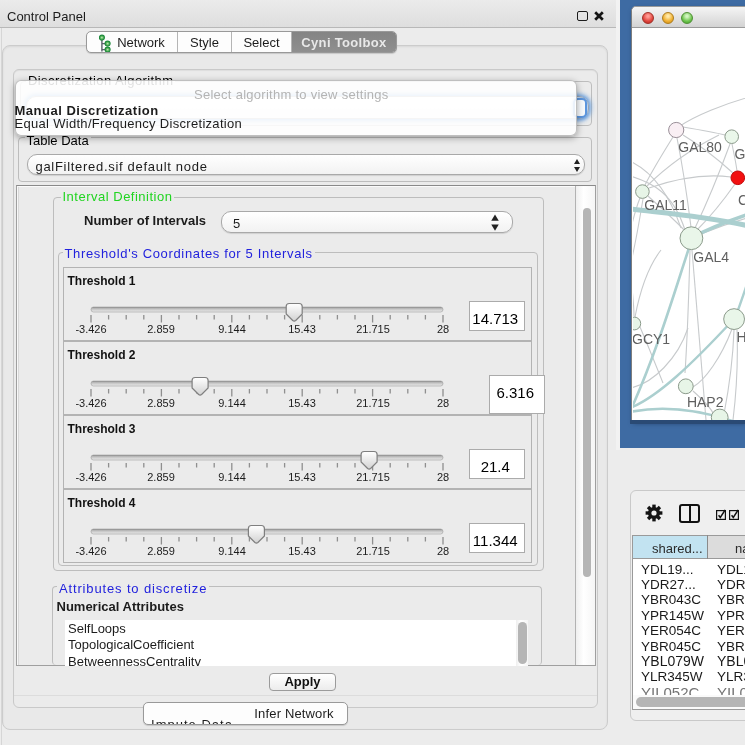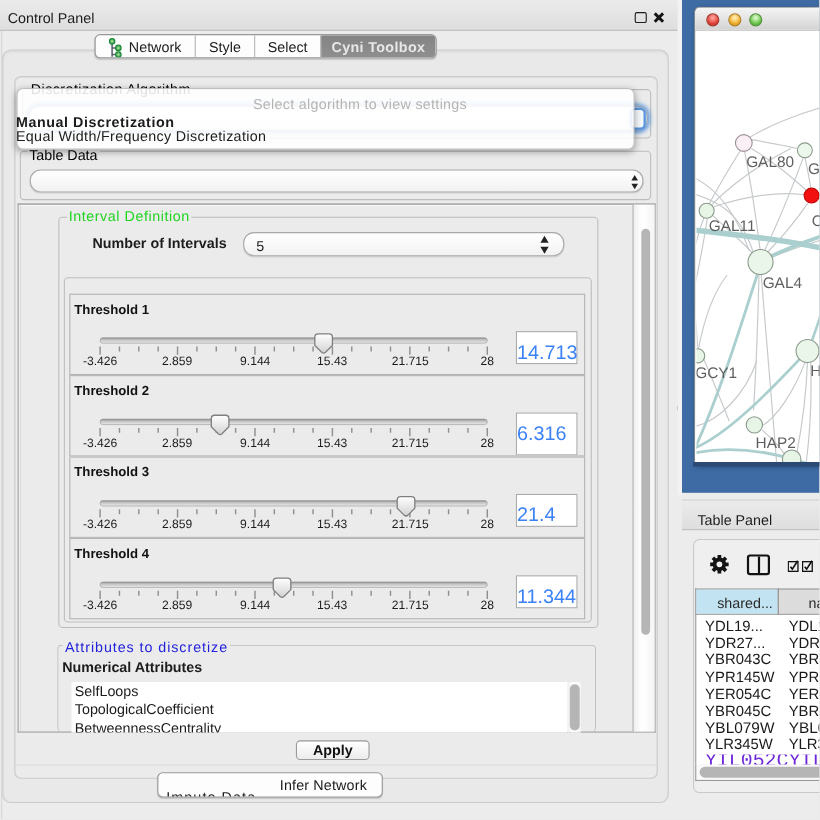--- a/index.html
+++ b/index.html
@@ -42,21 +42,21 @@
   .combo { position:absolute; background:linear-gradient(#ffffff,#f2f2f2); border:1px solid #a9a9a9;
     border-radius:10px; box-shadow:0 1px 1px rgba(0,0,0,0.12); }
   .combo .ctext { position:absolute; left:7.5px; top:4px; font-size:13px; color:#1c1c1c; white-space:nowrap; }
   .spin { position:absolute; width:6px; height:13px; }
   .spin:before { content:""; position:absolute; left:0; top:0; border-left:3px solid transparent;
     border-right:3px solid transparent; border-bottom:5px solid #222; }
   .spin:after { content:""; position:absolute; left:0; bottom:0; border-left:3px solid transparent;
     border-right:3px solid transparent; border-top:5px solid #222; }
 
   .tfield { position:absolute; background:#fff; border:1px solid #ababab;
-    font-size:18px; color:#3b82f6; text-align:left; padding:8px 3.5px 0 0; }
+    font-size:15px; color:#000000; text-align:center; padding:8px 3.5px 0 0; }
 
   .thr { position:absolute; left:63px; width:469px; height:74px; background:#ebebeb; border:1px solid #b3b3b3; }
   .thr .tt { position:absolute; left:3.5px; top:6px; font-size:12px; font-weight:bold; color:#111; }
 
   
   .sb-v-track { position:absolute; background:linear-gradient(to right,#efefef,#ffffff 40%,#f5f5f5); }
   .sb-thumb { position:absolute; background:#b5b5b5; border-radius:5px; }
 
   #applybtn { left:269px; top:673px; width:67px; height:18px; background:linear-gradient(#ffffff,#ececec);
     border:1px solid #9b9b9b; border-radius:4px; text-align:center; font-size:13px; font-weight:bold; line-height:16px; color:#111; }
@@ -115,44 +115,46 @@
 
   <div class="group" style="left:20px; top:81px; width:572px; height:45px;"></div>
   <div class="gtitle" style="left:26px; top:74px; letter-spacing:0.4px;">Discretization Algorithm</div>
   <div class="combo" style="left:26px; top:96px; width:563px; height:23px; box-shadow:0 0 4px 2px rgba(90,150,220,0.85);">
     <div style="position:absolute; right:1px; top:0.5px; width:14px; height:20px; border-radius:5px; background:#f6f9fc; border:2.5px solid #5b95dd; box-shadow:0 0 3px 1px rgba(90,150,220,0.6);"></div>
   </div>
 
   <div class="group" style="left:18px; top:137px; width:574px; height:45px;"></div>
   <div class="gtitle" style="left:24.5px; top:133.5px;">Table Data</div>
   <div class="combo" style="left:27px; top:154px; width:558px; height:21px;">
+    <span class="ctext" style="letter-spacing:0.7px;">galFiltered.sif default node</span>
     <span class="spin" style="left:546px; top:4px;"></span>
   </div>
 
   <div id="popup" class="abs">
-    <div class="abs t13" style="left:178px; top:7px; color:#b4b4b4; letter-spacing:0.27px;margin-left:36px;">Select algorithm to view settings</div>
+    <div class="abs t13" style="left:178px; top:7px; color:#b4b4b4; letter-spacing:0.27px;">Select algorithm to view settings</div>
     <div class="abs t13 b" style="left:-1.5px; top:22.5px; letter-spacing:0.5px;">Manual Discretization</div>
     <div class="abs t13" style="left:-1.5px; top:36px; letter-spacing:0.3px;">Equal Width/Frequency Discretization</div>
   </div>
 
   <div class="abs" style="left:15.5px; top:185px; width:580.5px; height:481px; border:1px solid #9f9f9f; border-top-color:#8a8a8a; background:#ebebeb; box-shadow:inset 1px 1px 0 rgba(255,255,255,0.8), inset 2px 0 0 rgba(180,180,180,0.35);"></div>
   <div class="sb-v-track" style="left:576px; top:186px; width:19px; height:479px;"></div>
   <div class="abs" style="left:575px; top:186px; width:1px; height:479px; background:#b2b2b2;"></div>
   <div class="sb-thumb" style="left:582.5px; top:208px; width:8.5px; height:369px;"></div>
 
   <div class="group" style="left:53px; top:197px; width:491px; height:374px;"></div>
   <div class="gtitle" style="left:60.5px; top:189.5px; color:#21d421; letter-spacing:0.5px;">Interval Definition</div>
 
   <div class="abs t13 b" style="left:84px; top:214px;">Number of Intervals</div>
   <div class="combo" style="left:221px; top:211px; width:292px; height:22px;">
     <span class="ctext" style="left:11px;">5</span>
     <span class="spin" style="left:270px; top:3.5px; transform:scale(1.25);"></span>
   </div>
 
   <div class="group" style="left:58px; top:252px; width:480px; height:314px;"></div>
+  <div class="gtitle" style="left:62.5px; top:246.5px; color:#2222dd; letter-spacing:0.65px;">Threshold's Coordinates for 5 Intervals</div>
 
   <div class="thr" style="top:267px;">
     <div class="tt">Threshold 1</div>
     <svg width="440" height="38" style="position:absolute;left:0;top:26px;" viewBox="0 0 440 38">
       <defs>
           <linearGradient id="tg267" x1="0" y1="0" x2="0" y2="1">
             <stop offset="0" stop-color="#878787"></stop>
             <stop offset="0.35" stop-color="#c0c0c0"></stop>
             <stop offset="1" stop-color="#ececec"></stop>
           </linearGradient>
@@ -190,21 +192,21 @@
       <rect x="27" y="13" width="352" height="5" rx="2.5" fill="url(#tg341)" stroke="#9e9e9e" stroke-width="0.6"></rect>
       <path d="M27.0 21 v7.5 M44.6 21 v4.5 M62.2 21 v4.5 M79.8 21 v4.5 M97.4 21 v7.5 M115.0 21 v4.5 M132.6 21 v4.5 M150.2 21 v4.5 M167.8 21 v7.5 M185.4 21 v4.5 M203.0 21 v4.5 M220.6 21 v4.5 M238.2 21 v7.5 M255.8 21 v4.5 M273.4 21 v4.5 M291.0 21 v4.5 M308.6 21 v7.5 M326.2 21 v4.5 M343.8 21 v4.5 M361.4 21 v4.5 M379.0 21 v7.5" stroke="#8f8f8f" stroke-width="1.3"></path>
       <path d="M128.1 20 L128.1 12.5 Q 128.1 9.5 131.1 9.5 L141.1 9.5 Q 144.1 9.5 144.1 12.5 L144.1 20 L137.6 26.5 Q 136.1 27.6 134.6 26.5 Z" fill="url(#th341)" stroke="#7f7f7f" stroke-width="1.2"></path>
     </svg>
     <div class="t11" style="position:absolute; left:2px; top:56px; width:50px; text-align:center;">-3.426</div>
     <div class="t11" style="position:absolute; left:72px; top:56px; width:50px; text-align:center;">2.859</div>
     <div class="t11" style="position:absolute; left:143px; top:56px; width:50px; text-align:center;">9.144</div>
     <div class="t11" style="position:absolute; left:213px; top:56px; width:50px; text-align:center;">15.43</div>
     <div class="t11" style="position:absolute; left:284px; top:56px; width:50px; text-align:center;">21.715</div>
     <div class="t11" style="position:absolute; left:354px; top:56px; width:50px; text-align:center;">28</div>
-    <div class="tfield" style="left:405px; top:33px; width:56px; height:39px;">6.316</div>
+    <div class="tfield" style="left:425px; top:33px; width:56px; height:39px;">6.316</div>
   </div>
   <div class="thr" style="top:415px;">
     <div class="tt">Threshold 3</div>
     <svg width="440" height="38" style="position:absolute;left:0;top:26px;" viewBox="0 0 440 38">
       <defs>
           <linearGradient id="tg415" x1="0" y1="0" x2="0" y2="1">
             <stop offset="0" stop-color="#878787"></stop>
             <stop offset="0.35" stop-color="#c0c0c0"></stop>
             <stop offset="1" stop-color="#ececec"></stop>
           </linearGradient>
@@ -337,23 +339,20 @@
         <text x="60.3" y="234">GAL4</text>
         <text x="-1" y="316">GCY1</text>
         <text x="103.5" y="313.9">H</text>
         <text x="53.9" y="379.3">HAP2</text>
       </g>
     </svg>
       </div>
   </div>
 
   <div class="abs" style="left:630px; top:420px; width:115px; height:3.5px; background:#2a4a74;"></div>
-  <div id="tpbar" class="abs">
-      <span class="abs" style="left:14px; top:9.5px; font-size:13px; color:#1c1c1c;">Table Panel</span>
-    </div>
 
   <div id="tablebox" class="abs"></div>
   <div class="abs" style="left:645px; top:503.5px; width:18px; height:18px;">
   <svg width="18" height="18" viewBox="0 0 18 18">
         <g fill="#141414">
           <polygon points="7.30,13.50 10.70,13.50 10.70,17.40 7.30,17.40"></polygon>
           <polygon points="4.62,10.98 7.02,13.38 4.26,16.14 1.86,13.74"></polygon>
           <polygon points="4.50,7.30 4.50,10.70 0.60,10.70 0.60,7.30"></polygon>
           <polygon points="7.02,4.62 4.62,7.02 1.86,4.26 4.26,1.86"></polygon>
           <polygon points="10.70,4.50 7.30,4.50 7.30,0.60 10.70,0.60"></polygon>
@@ -382,17 +381,17 @@
   <div class="abs" style="left:707px; top:535px; width:1px; height:24px; background:#8a8a8a;"></div>
   <div class="abs" style="left:632px; top:559px; width:113px; height:136px; background:#fff; border-left:1px solid #9a9a9a; overflow:hidden;"></div>
   <div class="abs t13" style="left:641px; top:562.5px; width:104px; overflow:hidden; font-size:13.5px; color:#1a1a1a;">YDL19...<span style="position:absolute; left:76px;">YDL19...</span></div>
   <div class="abs t13" style="left:641px; top:577.9px; width:104px; overflow:hidden; font-size:13.5px; color:#1a1a1a;">YDR27...<span style="position:absolute; left:76px;">YDR27...</span></div>
   <div class="abs t13" style="left:641px; top:593.3px; width:104px; overflow:hidden; font-size:13.5px; color:#1a1a1a;">YBR043C<span style="position:absolute; left:76px;">YBR043C</span></div>
   <div class="abs t13" style="left:641px; top:608.7px; width:104px; overflow:hidden; font-size:13.5px; color:#1a1a1a;">YPR145W<span style="position:absolute; left:76px;">YPR145W</span></div>
   <div class="abs t13" style="left:641px; top:624.1px; width:104px; overflow:hidden; font-size:13.5px; color:#1a1a1a;">YER054C<span style="position:absolute; left:76px;">YER054C</span></div>
   <div class="abs t13" style="left:641px; top:639.5px; width:104px; overflow:hidden; font-size:13.5px; color:#1a1a1a;">YBR045C<span style="position:absolute; left:76px;">YBR045C</span></div>
   <div class="abs t13" style="left:641px; top:654.9px; width:104px; overflow:hidden; font-size:14px; color:#1a1a1a;">YBL079W<span style="position:absolute; left:76px;">YBL079W</span></div>
   <div class="abs t13" style="left:641px; top:670.3px; width:104px; overflow:hidden; font-size:13.5px; color:#1a1a1a;">YLR345W<span style="position:absolute; left:76px;">YLR345W</span></div>
-  <div class="abs t13" style="left:641px; top:685.7px; width:104px; overflow:hidden; font-size:18px; color:#6d28d9;font-family:Liberation Mono, monospace;">YIL052C<span style="position:absolute; left:76px;">YIL052C</span></div>
+  <div class="abs t13" style="left:641px; top:685.7px; width:104px; overflow:hidden; font-size:15px; color:#737373;">YIL052C<span style="position:absolute; left:76px;">YIL052C</span></div>
   <div class="abs" style="left:632px; top:695px; width:113px; height:15px; background:#fafafa; border-left:1px solid #9a9a9a; border-bottom:1px solid #9a9a9a;"></div>
   <div class="sb-thumb abs" style="left:636px; top:697px; width:115px; height:10px;"></div>
 
 </div>
 
 </body></html>

